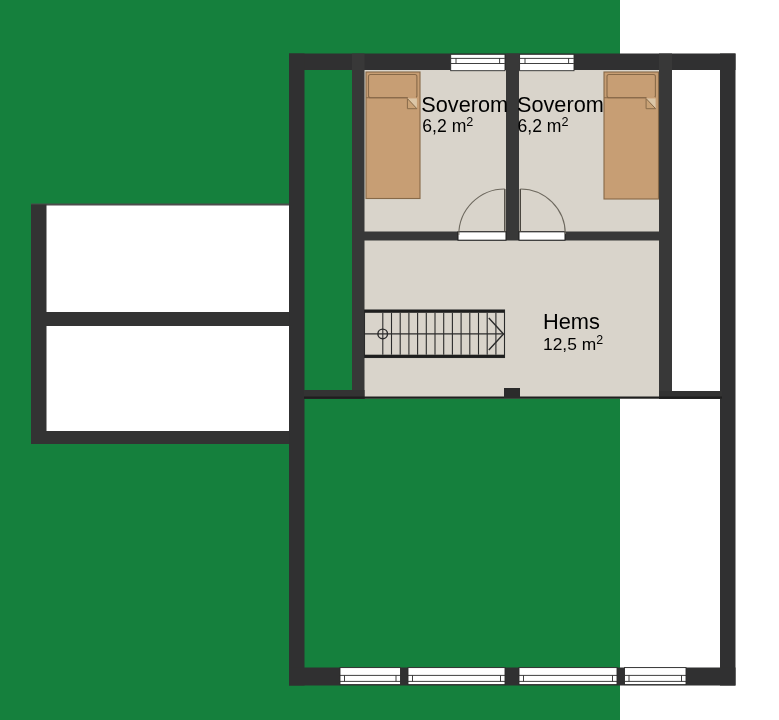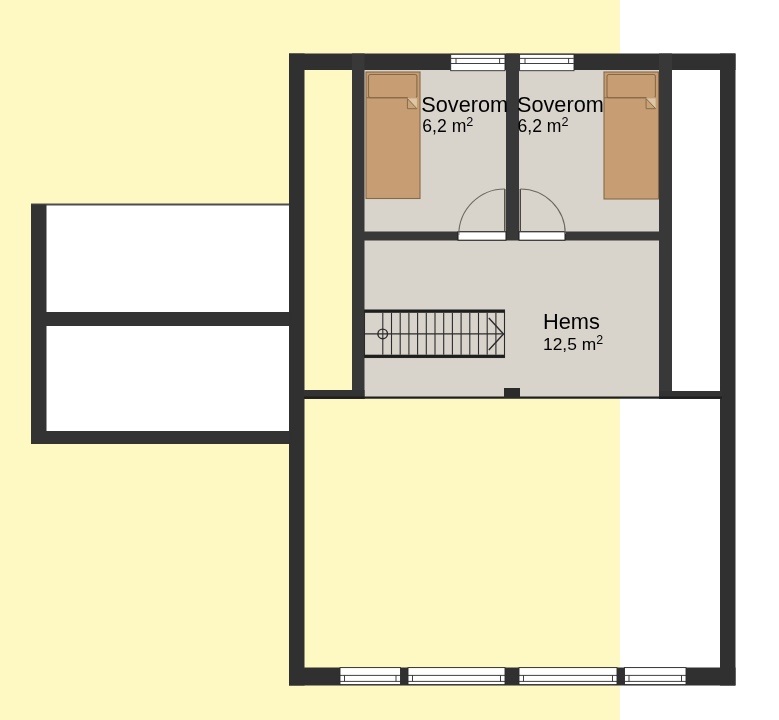--- a/index.html
+++ b/index.html
@@ -1,16 +1,16 @@
 <!DOCTYPE html>
 <html><head>
 <meta charset="utf-8">
 <style>
   html,body{margin:0;padding:0;background:#ffffff;}
-  #plan{position:relative;width:620px;height:720px;background:#fef9c3;
+  #plan{position:relative;width:620px;height:720px;background:#15803d;
         font-family:"Liberation Sans", sans-serif;-webkit-font-smoothing:antialiased;}
   svg{position:absolute;top:0;left:0;}
 </style>
 </head>
 <body>
 <div id="plan">
 <svg width="779" height="720" viewBox="0 0 779 720">
 
   <rect x="46" y="205" width="243" height="107" fill="#ffffff"></rect>
 

